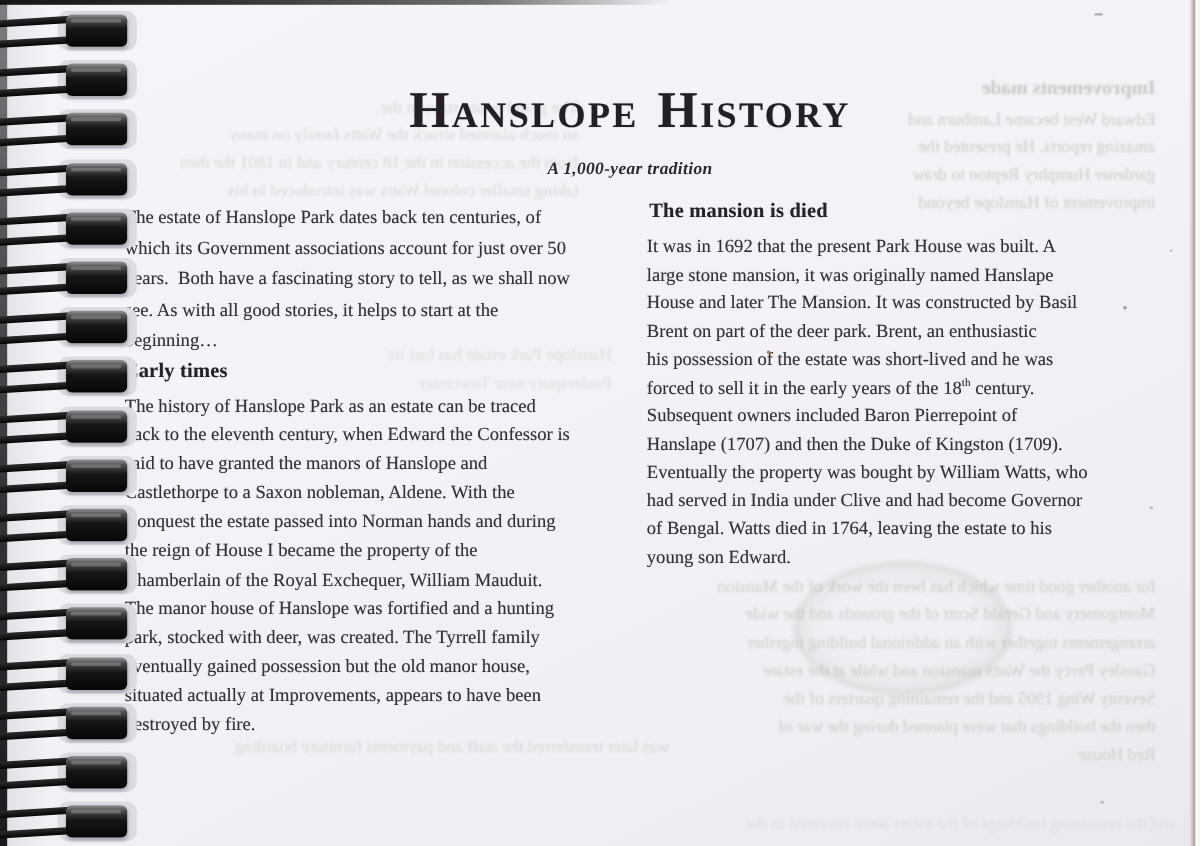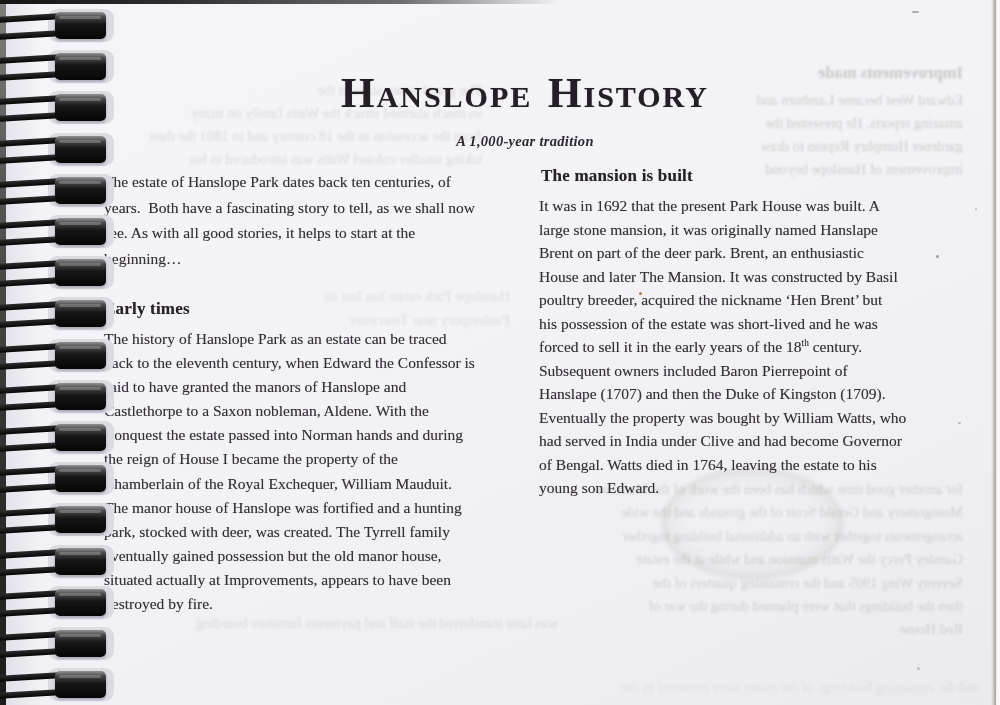--- a/index.html
+++ b/index.html
@@ -221,47 +221,47 @@
     </div>
   <div class="ghost g-botfar">
       <div class="tline">and the remaining buildings of the estate were removed in the</div>
     </div>
 
   <div class="title"><span class="tc-big">H</span><span class="tc-small">ANSLOPE</span> <span class="tc-big">H</span><span class="tc-small">ISTORY</span></div>
   <div class="subtitle">A 1,000-year tradition</div>
 
   <div class="col intro">
       <div class="tline">The estate of Hanslope Park dates back ten centuries, of</div>
+      <div class="tline">which its Government associations account for just over 50</div>
       <div class="tline">years.  Both have a fascinating story to tell, as we shall now</div>
       <div class="tline">see. As with all good stories, it helps to start at the</div>
       <div class="tline">beginning…</div>
     </div>
   <div class="h-section h-early">Early times</div>
   <div class="col left-body">
       <div class="tline">The history of Hanslope Park as an estate can be traced</div>
       <div class="tline">back to the eleventh century, when Edward the Confessor is</div>
       <div class="tline">said to have granted the manors of Hanslope and</div>
       <div class="tline">Castlethorpe to a Saxon nobleman, Aldene. With the</div>
       <div class="tline">Conquest the estate passed into Norman hands and during</div>
       <div class="tline">the reign of House I became the property of the</div>
       <div class="tline">Chamberlain of the Royal Exchequer, William Mauduit.</div>
       <div class="tline">The manor house of Hanslope was fortified and a hunting</div>
       <div class="tline">park, stocked with deer, was created. The Tyrrell family</div>
       <div class="tline">eventually gained possession but the old manor house,</div>
       <div class="tline">situated actually at Improvements, appears to have been</div>
       <div class="tline">destroyed by fire.</div>
     </div>
 
-  <div class="h-section h-mansion">The mansion is built</div>
+  <div class="h-section h-mansion">The mansion is died</div>
   <div class="col right-body">
       <div class="tline">It was in 1692 that the present Park House was built. A</div>
       <div class="tline">large stone mansion, it was originally named Hanslape</div>
+      <div class="tline">House and later The Mansion. It was constructed by Basil</div>
       <div class="tline">Brent on part of the deer park. Brent, an enthusiastic</div>
-      <div class="tline">House and later The Mansion. It was constructed by Basil</div>
-      <div class="tline">poultry breeder, acquired the nickname ‘Hen Brent’ but</div>
       <div class="tline">his possession of the estate was short-lived and he was</div>
       <div class="tline">forced to sell it in the early years of the 18<sup>th</sup> century.</div>
       <div class="tline">Subsequent owners included Baron Pierrepoint of</div>
       <div class="tline">Hanslape (1707) and then the Duke of Kingston (1709).</div>
       <div class="tline">Eventually the property was bought by William Watts, who</div>
       <div class="tline">had served in India under Clive and had become Governor</div>
       <div class="tline">of Bengal. Watts died in 1764, leaving the estate to his</div>
       <div class="tline">young son Edward.</div>
     </div>
 

